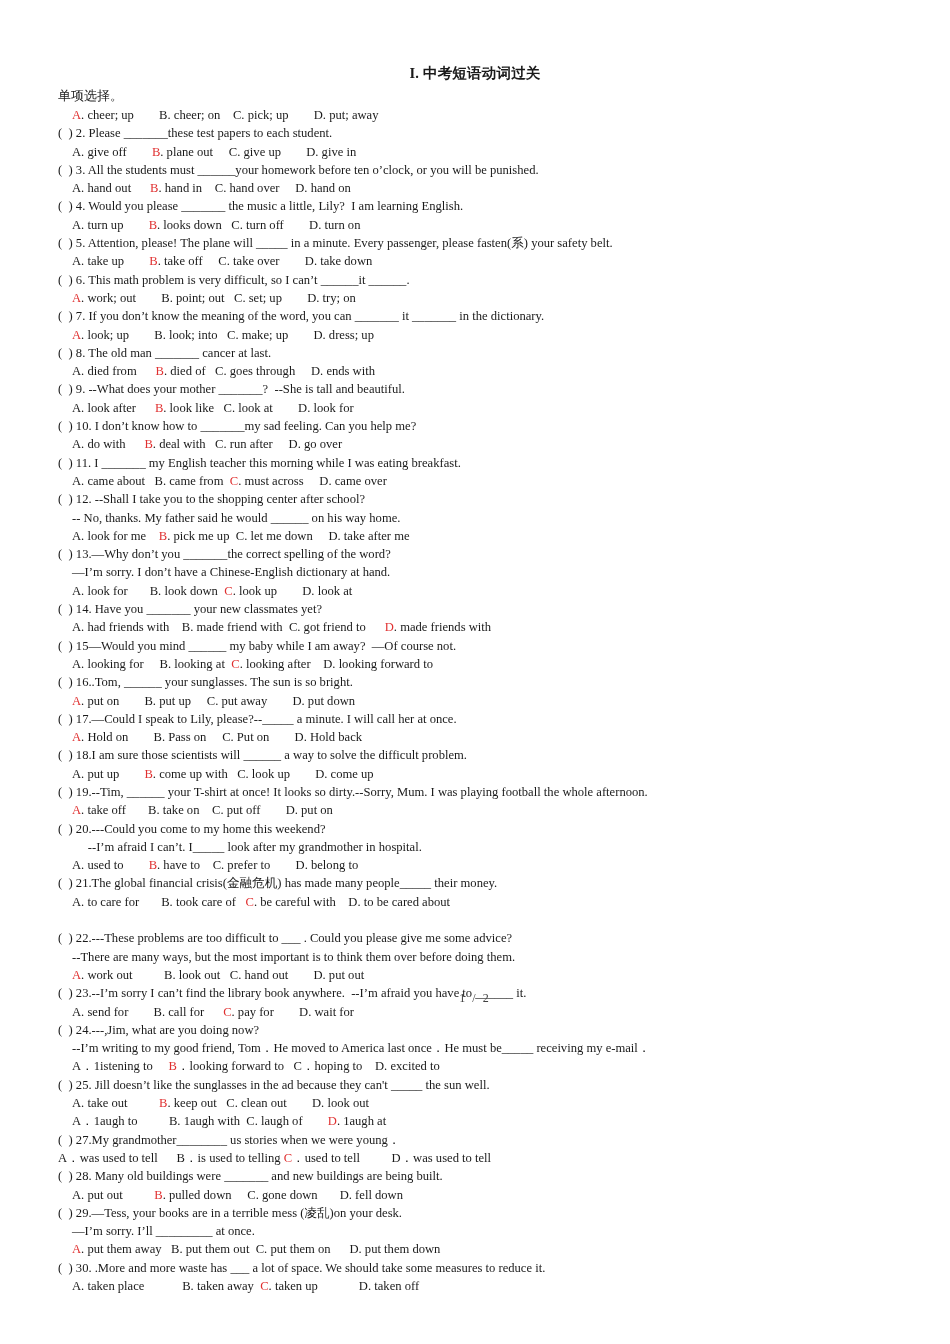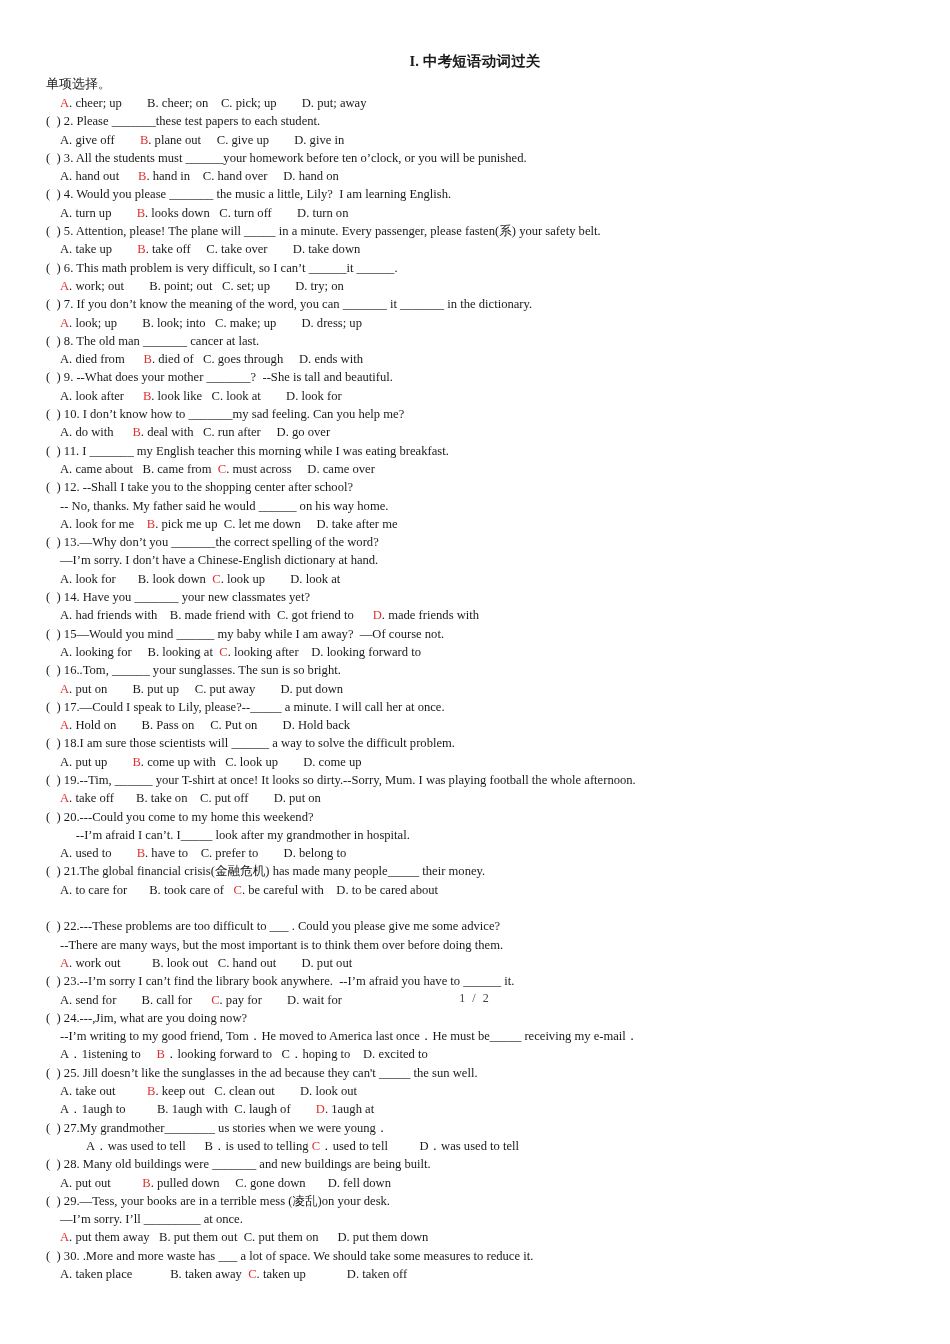--- a/index.html
+++ b/index.html
@@ -12,21 +12,21 @@
     height: 1344px;
     font-family: "Liberation Serif", "DejaVu Serif", serif;
     color: #1a1a1a;
     position: relative;
     overflow: hidden;
   }
   .page {
     position: relative;
     width: 950px;
     height: 1036px;
-    padding: 0;
+    padding: 12px;
     box-sizing: border-box;
   }
   .doc-title {
     text-align: center;
     font-weight: bold;
     font-size: 14.5px;
     padding-top: 52px;
     margin: 0 0 3px 0;
     letter-spacing: 0.2px;
   }
@@ -57,21 +57,20 @@
   }
   .q-opts {
     font-size: 12.6px;
     line-height: 18.3px;
     white-space: pre;
     margin: 0;
     padding-left: 14px;
   }
   .q-opts.flush {
     padding-left: 0;
-    margin-left: 40px;
   }
   .ans {
     color: #e03030;
   }
   .spacer {
     height: 18.3px;
   }
   .footer {
     position: absolute;
     left: 0;

